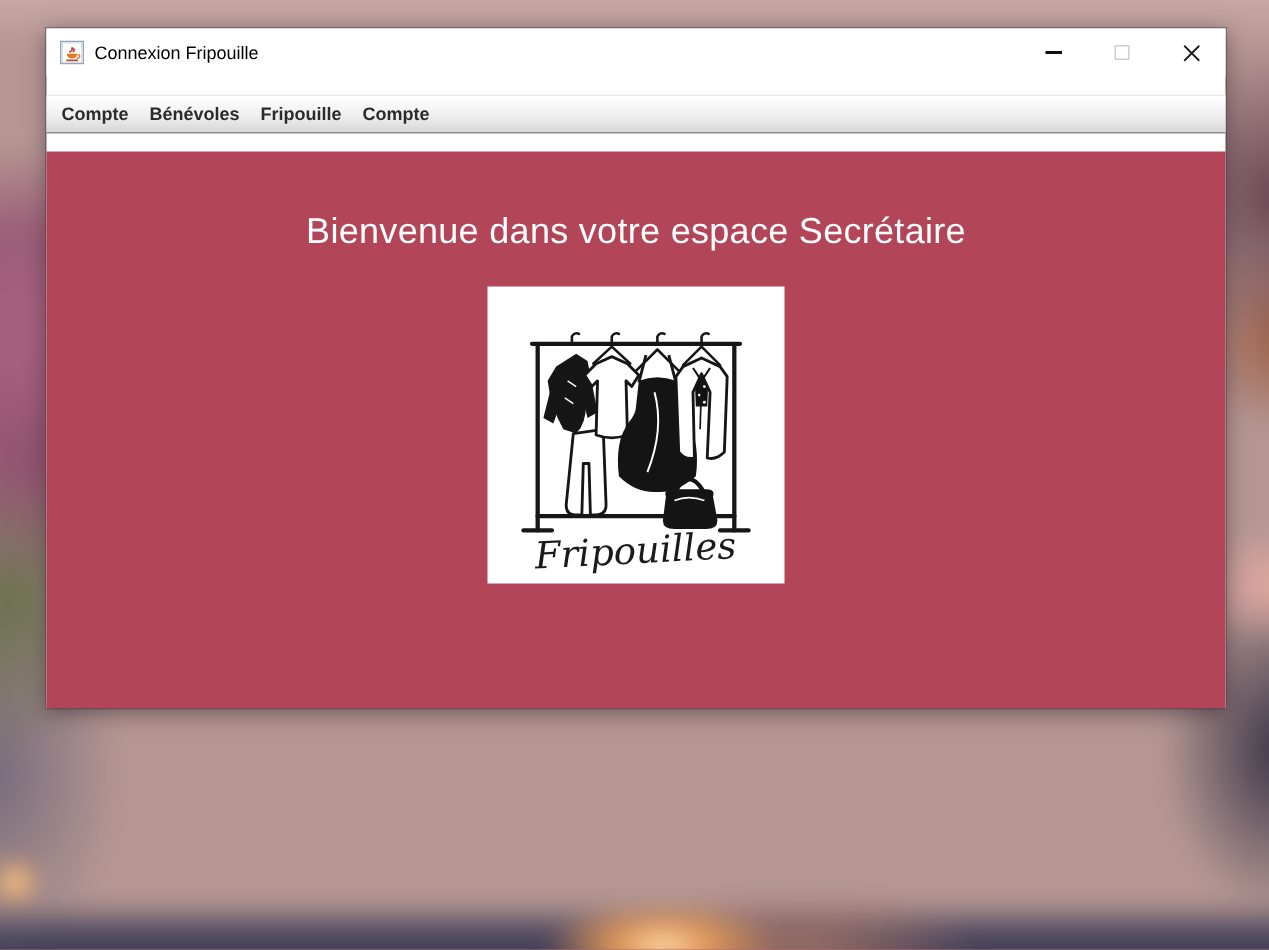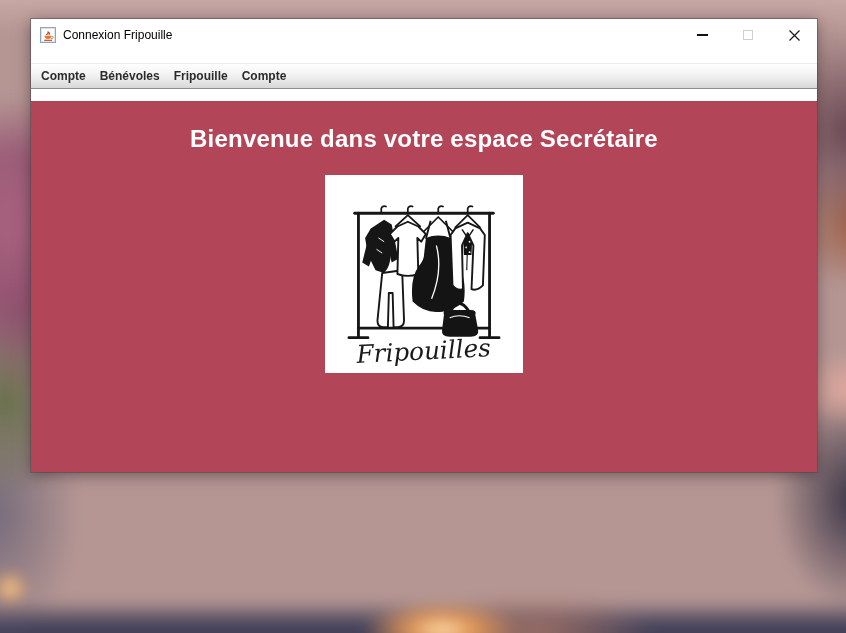--- a/index.html
+++ b/index.html
@@ -84,24 +84,24 @@
   }
 
   .content {
     flex: 1 1 auto;
     background: #b34558;
     display: flex;
     flex-direction: column;
     align-items: center;
   }
   .welcome-heading {
-    margin-top: 24px;
+    margin-top: 40px;
     color: #ffffff;
     font-size: 24px;
-    font-weight: bold;
+    font-weight: normal;
     letter-spacing: 0.2px;
     text-align: center;
     white-space: nowrap;
   }
   .logo-box {
     width: 198px;
     height: 198px;
     margin-top: 22px;
     background: #ffffff;
     display: flex;

